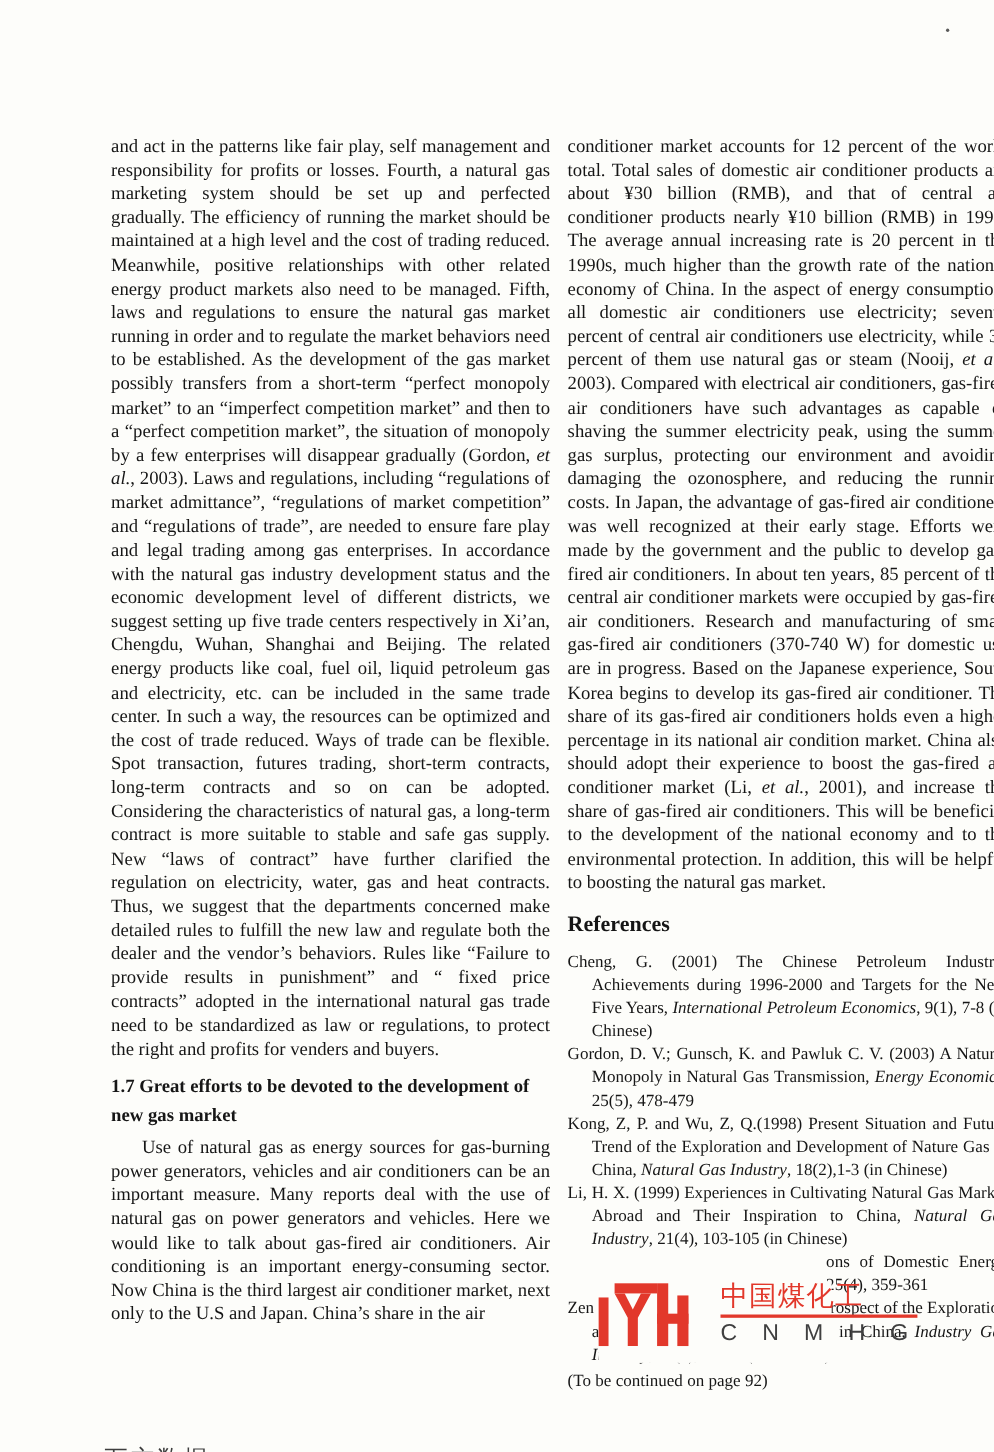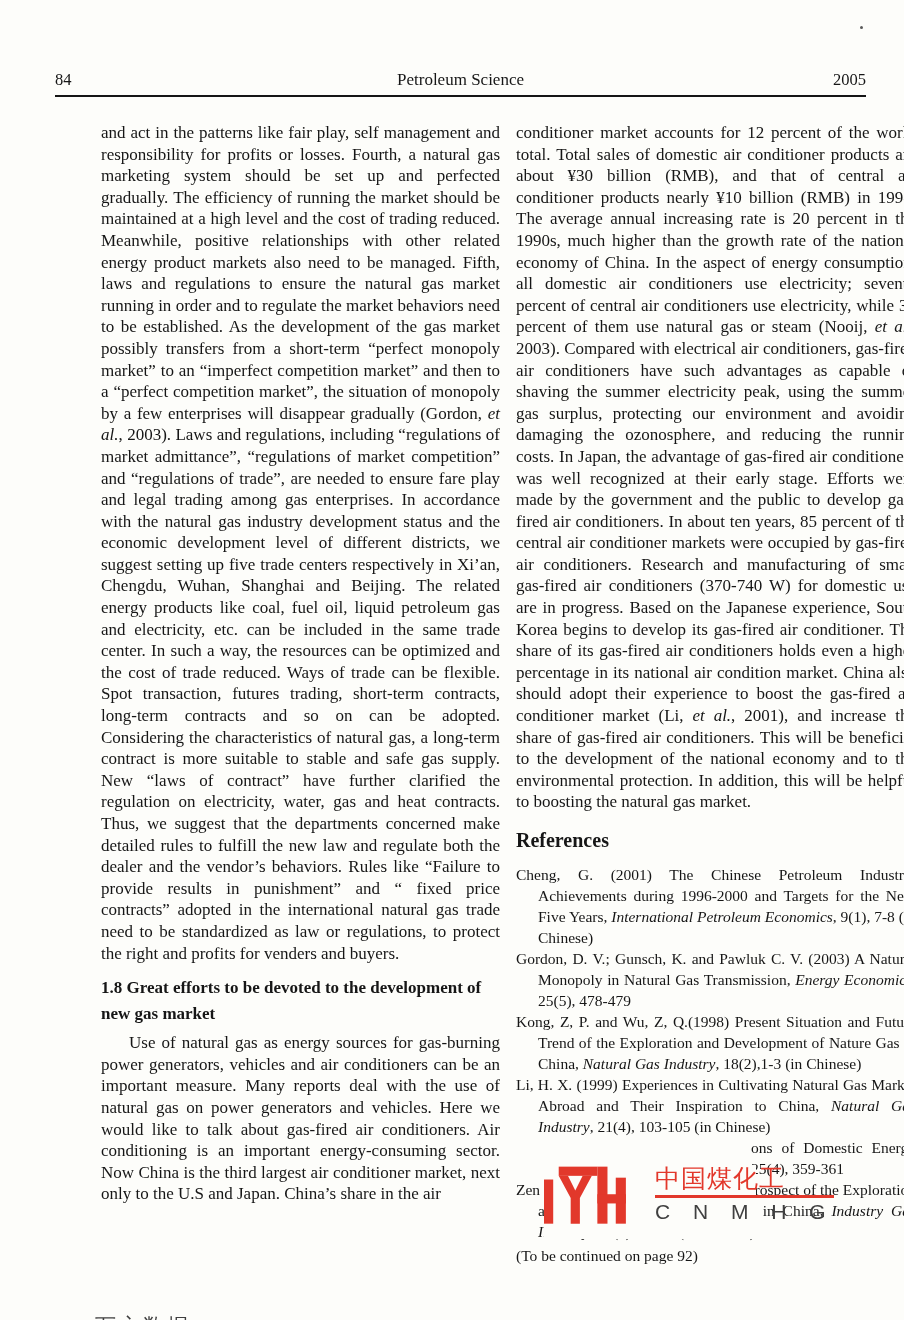--- a/index.html
+++ b/index.html
@@ -64,31 +64,26 @@
     font-family:"Liberation Sans","DejaVu Sans",sans-serif; letter-spacing:3px;
   }
 </style>
 </head>
 <body>
 
 <div class="page">
 
   <div class="scan-dot"></div>
 
-  <div class="header">
-    <div class="h-left">84</div>
-    <div class="h-mid">Petroleum Science</div>
-    <div class="h-right">2005</div>
-  </div>
 
   <div class="columns">
 
     <div class="col-left">
       <p class="body"><span>and act in the patterns like fair play, self management and responsibility for profits or losses. Fourth, a natural gas marketing system should be set up and perfected gradually. The efficiency of running the market should be maintained at a high level and the cost of trading reduced. Meanwhile, positive relationships with other related energy product markets also need to be managed. Fifth, laws and regulations to ensure the natural gas market running in order and to regulate the market behaviors need to be established. As the development of the gas market possibly transfers from a short-term “perfect monopoly market” to an “imperfect competition market” and then to a “perfect competition market”, the situation of monopoly by a few enterprises will disappear gradually (Gordon, </span><span class="it">et al.</span><span>, 2003). Laws and regulations, including “regulations of market admittance”, “regulations of market competition” and “regulations of trade”, are needed to ensure fare play and legal trading among gas enterprises. In accordance with the natural gas industry development status and the economic development level of different districts, we suggest setting up five trade centers respectively in Xi’an, Chengdu, Wuhan, Shanghai and Beijing. The related energy products like coal, fuel oil, liquid petroleum gas and electricity, etc. can be included in the same trade center. In such a way, the resources can be optimized and the cost of trade reduced. Ways of trade can be flexible. Spot transaction, futures trading, short-term contracts, long-term contracts and so on can be adopted. Considering the characteristics of natural gas, a long-term contract is more suitable to stable and safe gas supply. New “laws of contract” have further clarified the regulation on electricity, water, gas and heat contracts. Thus, we suggest that the departments concerned make detailed rules to fulfill the new law and regulate both the dealer and the vendor’s behaviors. Rules like “Failure to provide results in punishment” and “ fixed price contracts” adopted in the international natural gas trade need to be standardized as law or regulations, to protect the right and profits for venders and buyers.</span></p>
-      <p class="section-heading">1.8 Great efforts to be devoted to the development of new gas market</p>
+      <p class="section-heading">1.7 Great efforts to be devoted to the development of new gas market</p>
       <p class="body indent">Use of natural gas as energy sources for gas-burning power generators, vehicles and air conditioners can be an important measure. Many reports deal with the use of natural gas on power generators and vehicles. Here we would like to talk about gas-fired air conditioners. Air conditioning is an important energy-consuming sector. Now China is the third largest air conditioner market, next only to the U.S and Japan. China’s share in the air</p>
     </div>
 
     <div class="col-right">
       <p class="body"><span>conditioner market accounts for 12 percent of the world total. Total sales of domestic air conditioner products are about ¥30 billion (RMB), and that of central air conditioner products nearly ¥10 billion (RMB) in 1998. The average annual increasing rate is 20 percent in the 1990s, much higher than the growth rate of the national economy of China. In the aspect of energy consumption, all domestic air conditioners use electricity; seventy percent of central air conditioners use electricity, while 30 percent of them use natural gas or steam (Nooij, </span><span class="it">et al.</span><span>, 2003). Compared with electrical air conditioners, gas-fired air conditioners have such advantages as capable of shaving the summer electricity peak, using the summer gas surplus, protecting our environment and avoiding damaging the ozonosphere, and reducing the running costs. In Japan, the advantage of gas-fired air conditioners was well recognized at their early stage. Efforts were made by the government and the public to develop gas-fired air conditioners. In about ten years, 85 percent of the central air conditioner markets were occupied by gas-fired air conditioners. Research and manufacturing of small gas-fired air conditioners (370-740 W) for domestic use are in progress. Based on the Japanese experience, South Korea begins to develop its gas-fired air conditioner. The share of its gas-fired air conditioners holds even a higher percentage in its national air condition market. China also should adopt their experience to boost the gas-fired air conditioner market  (Li, </span><span class="it">et al.</span><span>, 2001), and increase the share of gas-fired air conditioners. This will be beneficial to the development of the national economy and to the environmental protection. In addition, this will be helpful to boosting the natural gas market.</span></p>
 
       <div class="refs-heading">References</div>
 
       <p class="ref"><span>Cheng, G. (2001) The Chinese Petroleum Industry: Achievements during 1996-2000 and Targets for the Next Five Years, </span><span class="it">International Petroleum Economics</span><span>, 9(1), 7-8 (in Chinese)</span></p>
       <p class="ref"><span>Gordon, D. V.; Gunsch, K. and Pawluk C. V. (2003) A Natural Monopoly in Natural Gas Transmission, </span><span class="it">Energy Economics</span><span>, 25(5), 478-479</span></p>

